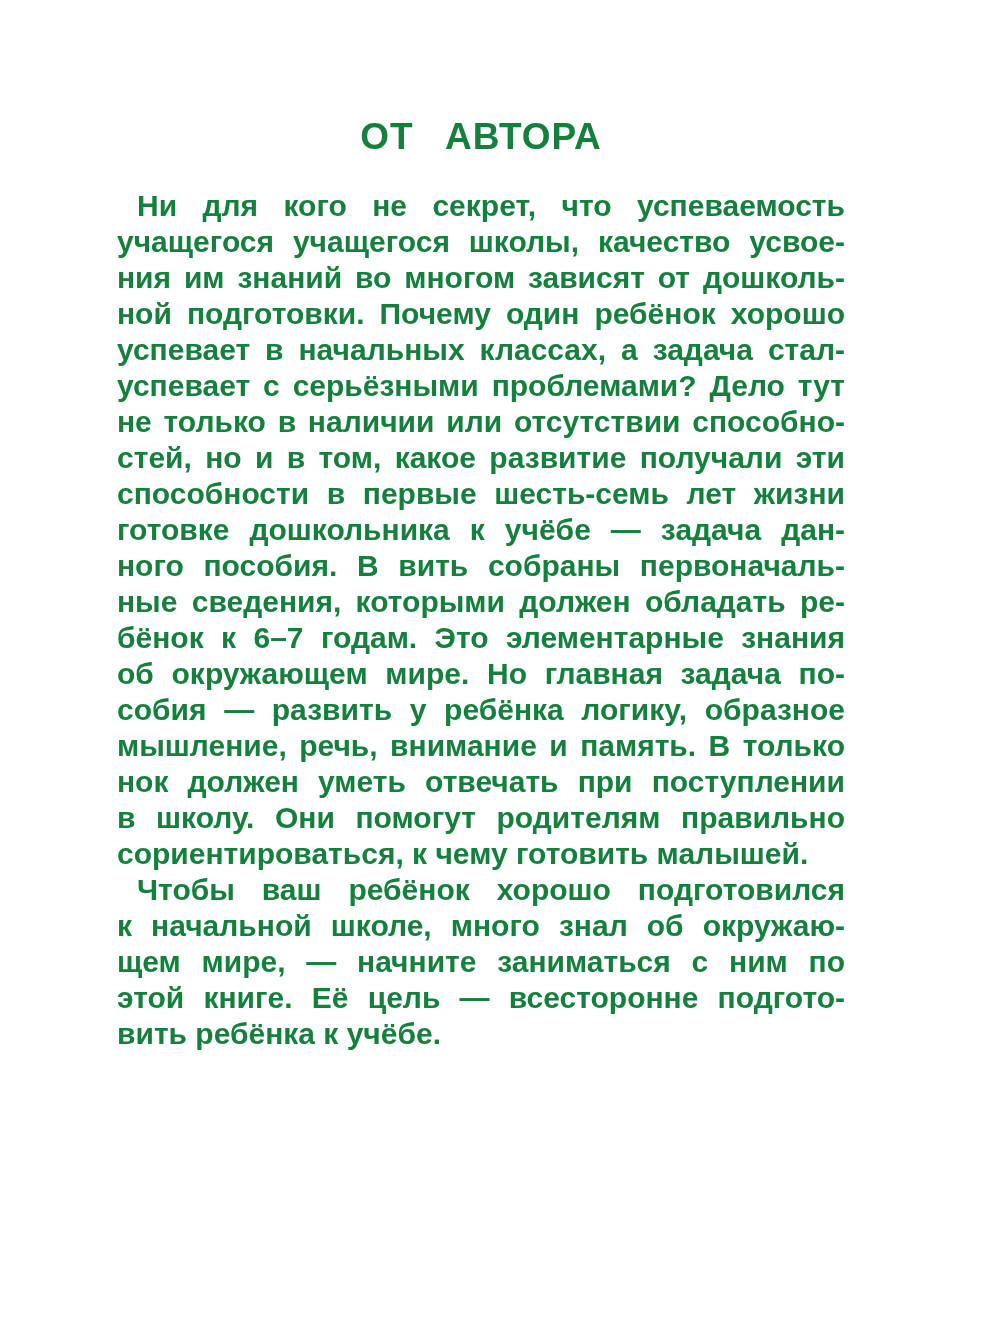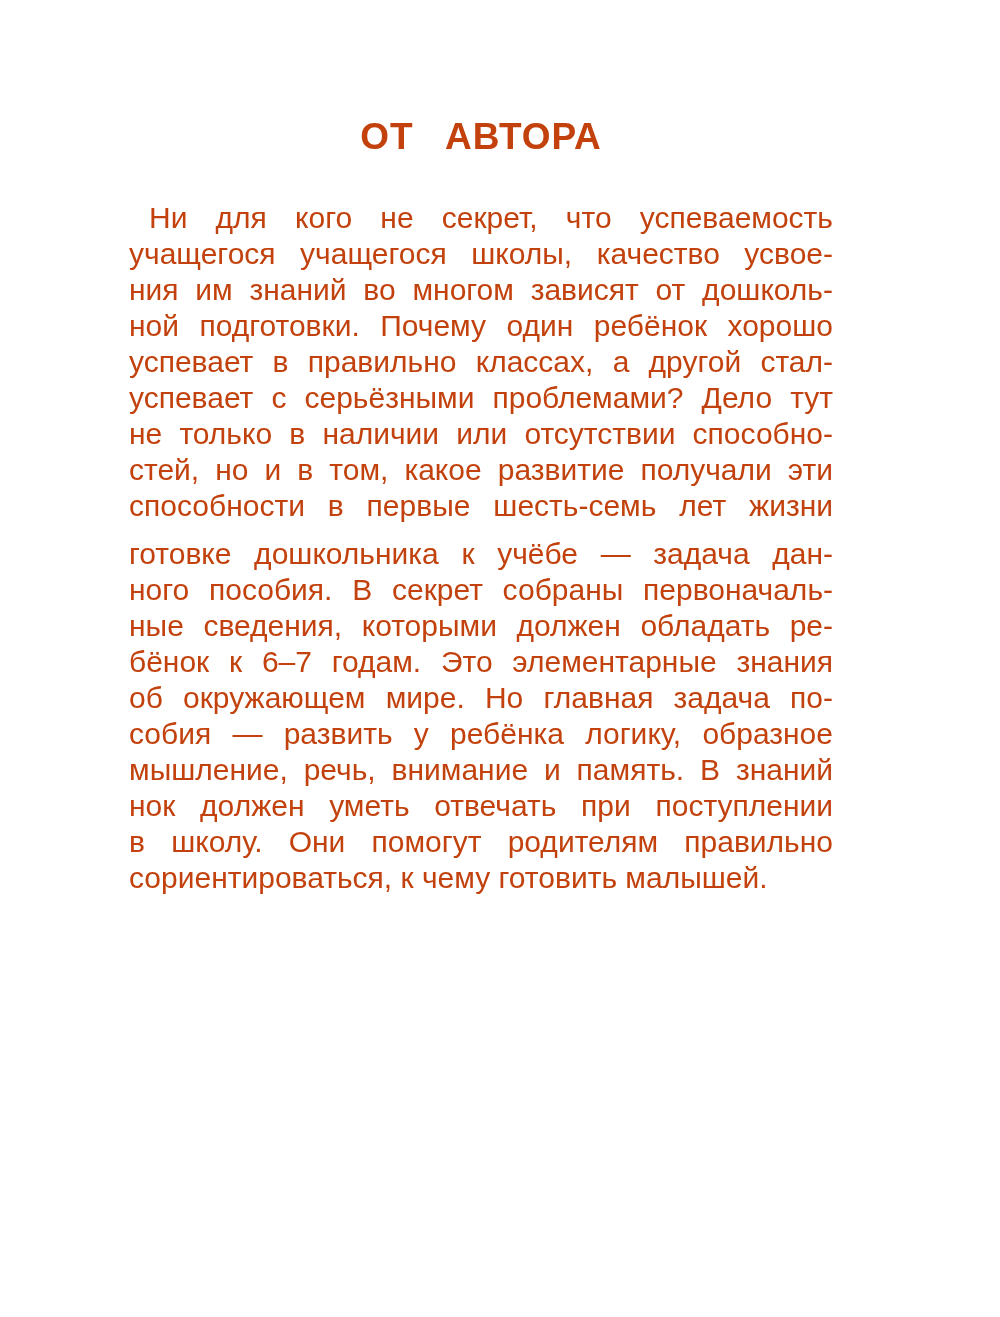--- a/index.html
+++ b/index.html
@@ -7,21 +7,21 @@
     padding: 0;
     background: #ffffff;
   }
   .page {
     position: relative;
     width: 1000px;
     height: 1317px;
     background: #ffffff;
     box-sizing: border-box;
     font-family: "Liberation Sans", sans-serif;
-    color: #c2410c;
+    color: #15803d;
     overflow: hidden;
   }
   .page-title {
     position: absolute;
     top: 92px;
     left: 117px;
     width: 728px;
     text-align: center;
     font-size: 37px;
     line-height: 40px;
@@ -32,22 +32,23 @@
   }
   .text-body {
     position: absolute;
     top: 188px;
     left: 117px;
     width: 728px;
     font-size: 30px;
     line-height: 36px;
   }
   .paragraph {
-    margin: 12px;
+    margin: 0;
     padding: 0;
+    font-weight: bold;
   }
   .line {
     text-align: justify;
     text-align-last: justify;
     white-space: normal;
   }
   .line.indent {
     text-indent: 20px;
   }
   .line.last {
@@ -59,32 +60,39 @@
 
 <div class="page">
   <h1 class="page-title">ОТ АВТОРА</h1>
 
   <div class="text-body">
     <div class="paragraph">
         <div class="line indent">Ни для кого не секрет, что успеваемость</div>
         <div class="line">учащегося учащегося школы, качество усвое-</div>
         <div class="line">ния им знаний во многом зависят от дошколь-</div>
         <div class="line">ной подготовки. Почему один ребёнок хорошо</div>
-        <div class="line">успевает в правильно классах, а другой стал-</div>
+        <div class="line">успевает в начальных классах, а задача стал-</div>
         <div class="line">успевает с серьёзными проблемами? Дело тут</div>
         <div class="line">не только в наличии или отсутствии способно-</div>
         <div class="line">стей, но и в том, какое развитие получали эти</div>
         <div class="line">способности в первые шесть-семь лет жизни</div>
       </div>
     <div class="paragraph">
         <div class="line">готовке дошкольника к учёбе — задача дан-</div>
-        <div class="line">ного пособия. В секрет собраны первоначаль-</div>
+        <div class="line">ного пособия. В вить собраны первоначаль-</div>
         <div class="line">ные сведения, которыми должен обладать ре-</div>
         <div class="line">бёнок к 6–7 годам. Это элементарные знания</div>
         <div class="line">об окружающем мире. Но главная задача по-</div>
         <div class="line">собия — развить у ребёнка логику, образное</div>
-        <div class="line">мышление, речь, внимание и память. В знаний</div>
+        <div class="line">мышление, речь, внимание и память. В только</div>
         <div class="line">нок должен уметь отвечать при поступлении</div>
         <div class="line">в школу. Они помогут родителям правильно</div>
         <div class="line last">сориентироваться, к чему готовить малышей.</div>
+      </div>
+    <div class="paragraph">
+        <div class="line indent">Чтобы ваш ребёнок хорошо подготовился</div>
+        <div class="line">к начальной школе, много знал об окружаю-</div>
+        <div class="line">щем мире, — начните заниматься с ним по</div>
+        <div class="line">этой книге. Её цель — всесторонне подгото-</div>
+        <div class="line last">вить ребёнка к учёбе.</div>
       </div>
   </div>
 </div>
 
 </body></html>

